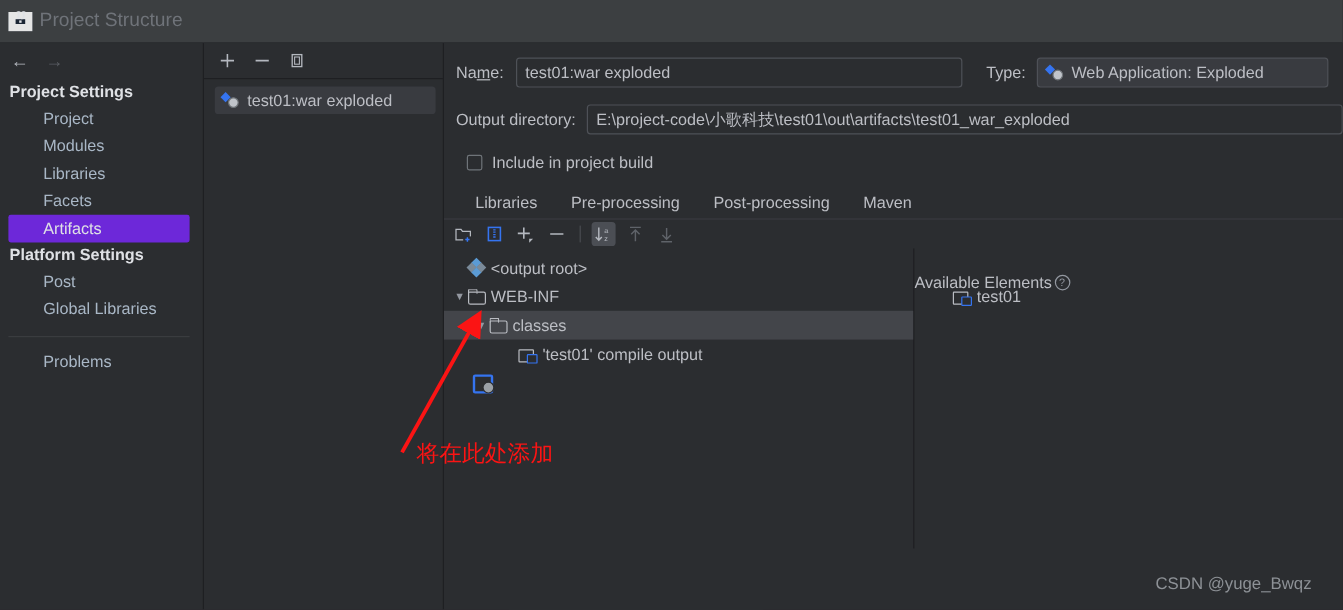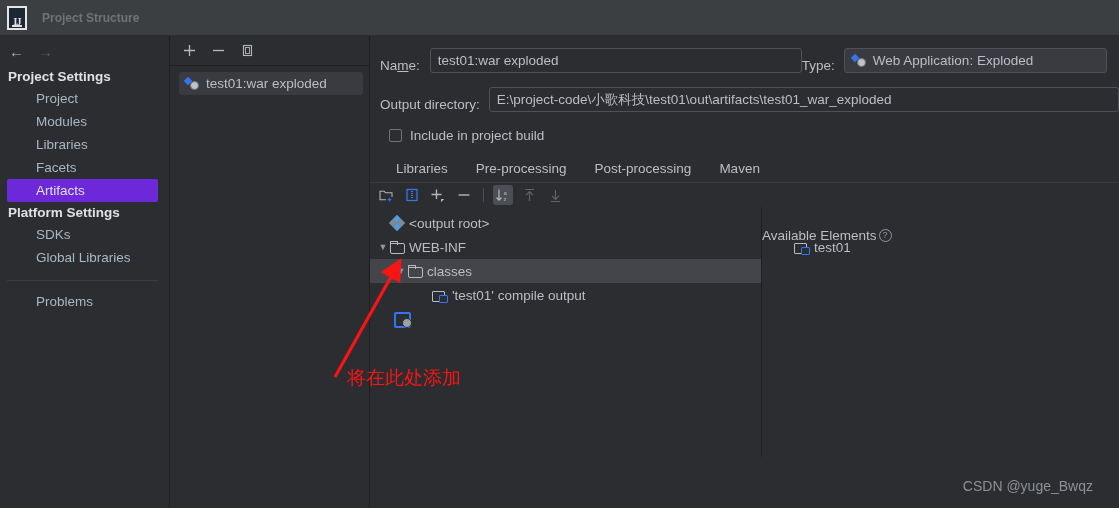--- a/index.html
+++ b/index.html
@@ -13,42 +13,41 @@
 
   
   .titlebar {
     height: 36px;
     background: #3c3f41;
     display: flex; align-items: center;
     padding-left: 7px;
     border-bottom: 1px solid #2b2d30;
   }
   .ij-logo {
-    width: 20px; height: 24px;
-    border: 2px solid #e5e5e5;
+    width: 20px; height: 16px;
+    border: 6px solid #e5e5e5;
     background: #1c2635;
     display: flex; align-items: flex-end; justify-content: center;
     position: relative;
     flex: 0 0 auto;
   }
   .ij-logo .glyph {
     font-family: "Liberation Serif", serif;
     font-size: 10px; color: #dfe1e5; font-weight: bold;
     line-height: 10px; letter-spacing: -1px;
     margin-bottom: 1px;
   }
   .ij-logo .bar {
     position: absolute; bottom: 1px; left: 3px; right: 3px;
     height: 2px; background: #dfe1e5;
   }
   .titlebar-title {
-    margin-left: 15px;
+    margin-left: 6px;
     color: #6f7379;
-    font-size: 12px;
-    font-weight: bold;
+    font-size: 16px;
   }
 
   
   .body-wrap { display: flex; height: 472px; }
 
   
   .sidebar {
     width: 170px;
     background: #2b2d30;
     border-right: 1px solid #1e1f22;
@@ -110,21 +109,21 @@
     padding: 4px 6px; color: #bcbec4; font-size: 13.5px;
   }
 
   
   .detail {
     flex: 1 1 auto;
     background: #2b2d30;
     position: relative;
   }
   .form-row {
-    display: flex; align-items: flex-end;
+    display: flex; align-items: center;
     padding: 0 0 0 10px;
   }
   .form-row.r1 { margin-top: 12px; }
   .form-row.r2 { margin-top: 14px; }
   .lbl { color: #bcbec4; font-size: 13.5px; white-space: nowrap; }
   .lbl u { text-decoration: underline; }
   .field {
     background: #2b2d30;
     border: 1px solid #4e5157;
     border-radius: 3px;
@@ -320,21 +319,21 @@
     </div>
 
     <div class="sb-group">Project Settings</div>
     <div class="sb-item">Project</div>
     <div class="sb-item">Modules</div>
     <div class="sb-item">Libraries</div>
     <div class="sb-item">Facets</div>
     <div class="sb-item selected">Artifacts</div>
 
     <div class="sb-group">Platform Settings</div>
-    <div class="sb-item">SDKs</div>
+    <div class="sb-item">Post</div>
     <div class="sb-item">Global Libraries</div>
 
     <div class="sb-sep"></div>
     <div class="sb-item">Problems</div>
   </div>
 
   <div class="artifact-pane">
     <div class="artifact-toolbar">
       <span class="tb-ico">
         <svg width="13" height="13" viewBox="0 0 13 13">
@@ -362,21 +361,21 @@
         <span>test01:war exploded</span>
       </div>
     </div>
   </div>
 
   <div class="detail">
 
     <div class="form-row r1">
       <span class="lbl">Na<u>m</u>e:</span>
       <div class="field" id="name-field">test01:war exploded</div>
-      <span class="lbl" style="">Type:</span>
+      <span class="lbl" style="margin-left:20px">Type:</span>
       <div class="field" id="type-field">
         <span class="ico-artifact">
             <i class="d"></i>
             <i class="b"></i>
           </span>
         <span>Web Application: Exploded</span>
       </div>
     </div>
 
     <div class="form-row r2">

